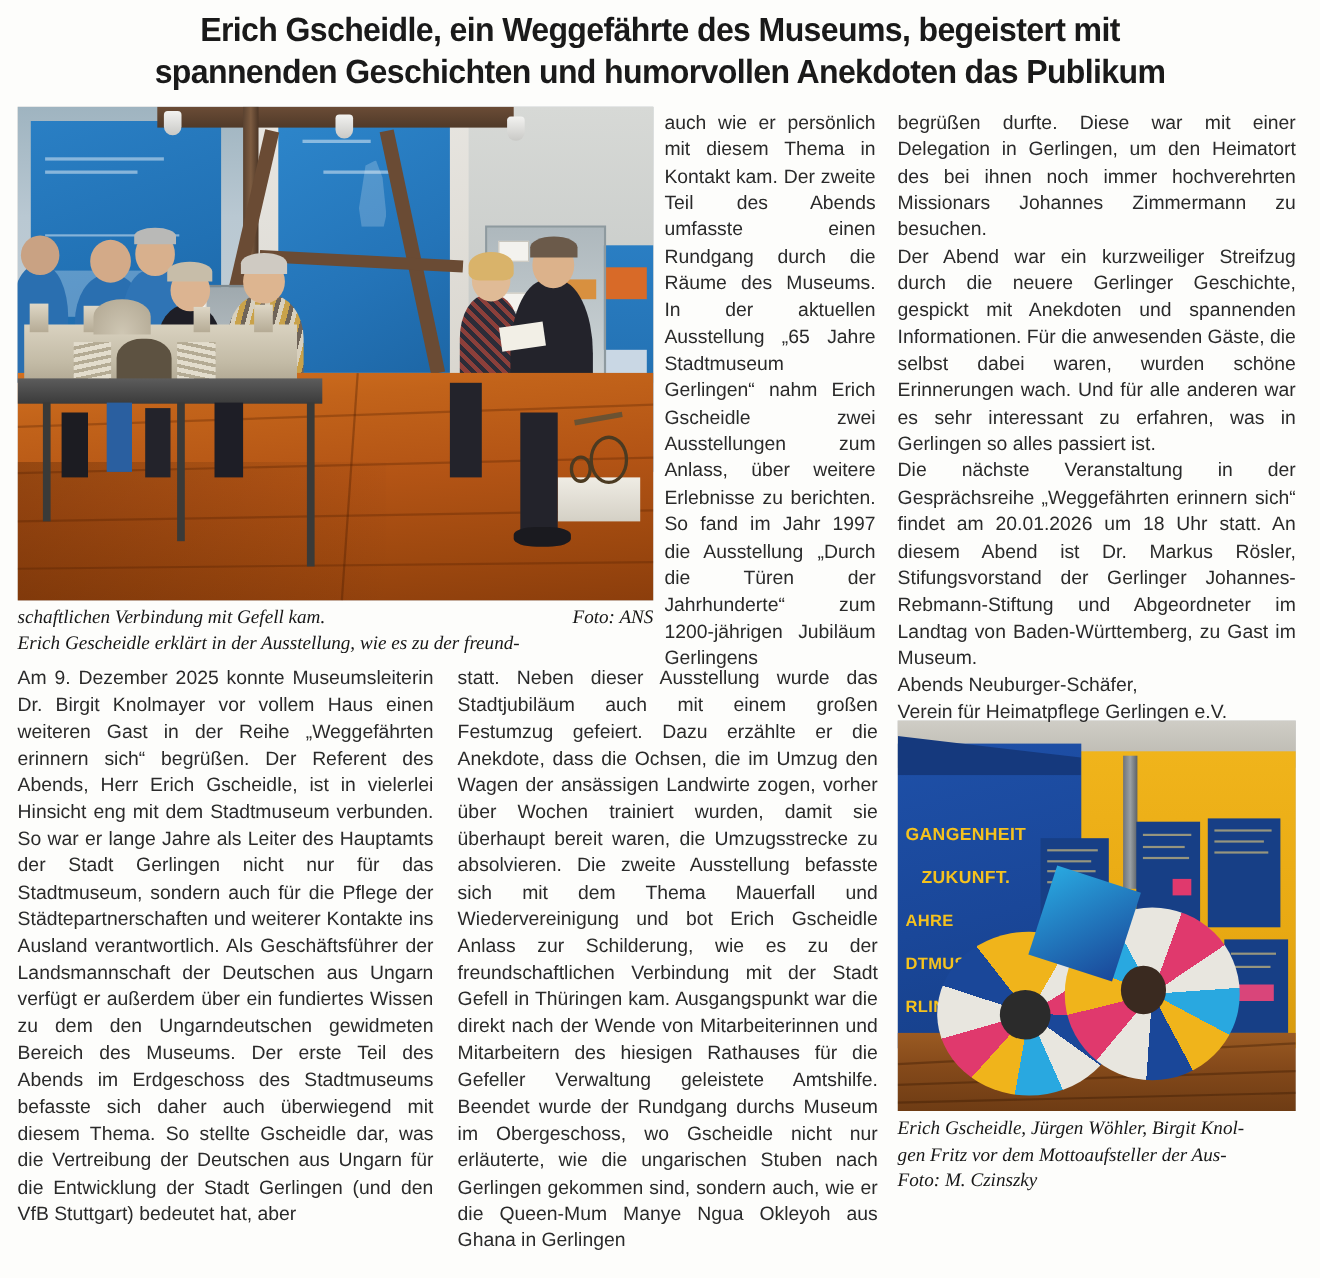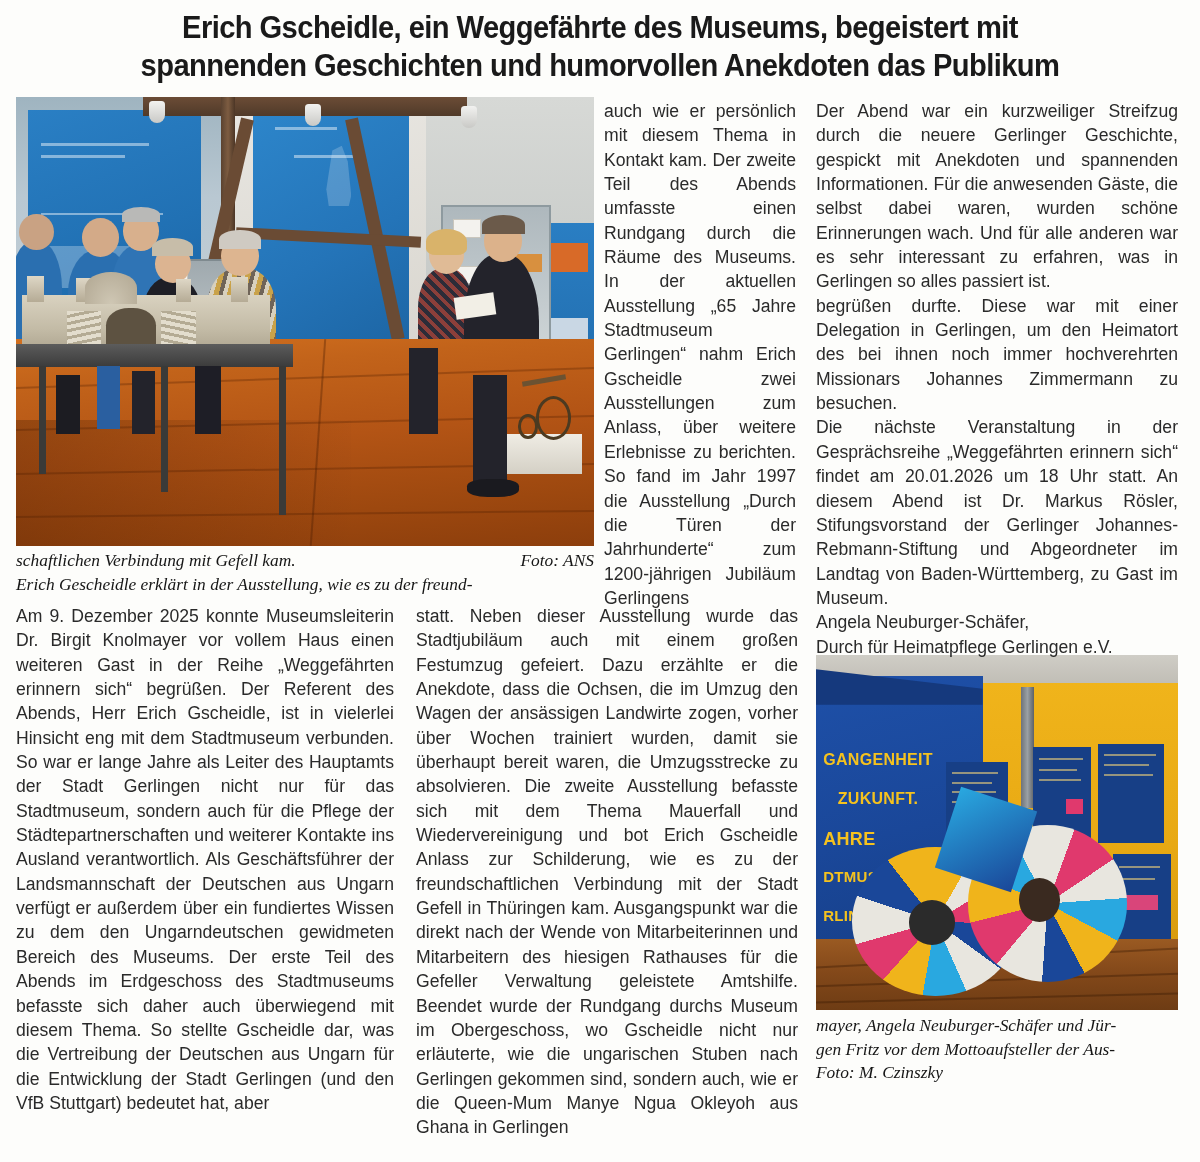--- a/index.html
+++ b/index.html
@@ -287,21 +287,21 @@
 <div class="photo" id="photo-group">
   <div class="ph-layer p2-ceil"></div>
   <div class="ph-layer p2-yellowbg"></div>
   <div class="ph-layer p2-yellowL"></div>
   <div class="ph-layer p2-blue"></div>
   <div class="ph-layer p2-bluetop"></div>
   <div class="ph-layer p2-pillar"></div>
 
   <div class="p2-ytext" style="left:2%;top:27%;font-size:16px;">GANGENHEIT</div>
   <div class="p2-ytext" style="left:6%;top:38%;font-size:16px;">ZUKUNFT.</div>
-  <div class="p2-ytext" style="left:2%;top:49%;font-size:18px;">AHRE</div>
+  <div class="p2-ytext" style="left:2%;top:49%;font-size:15px;">AHRE</div>
   <div class="p2-ytext" style="left:2%;top:60%;font-size:15px;">DTMUSEUM</div>
   <div class="p2-ytext" style="left:2%;top:71%;font-size:15px;">RLINGEN</div>
 
   <div class="p2-panel" style="left:36%;top:30%;width:17%;height:22%;">
     <div class="p2-panel-tx" style="left:10%;top:14%;width:74%;"></div>
     <div class="p2-panel-tx" style="left:10%;top:26%;width:64%;"></div>
     <div class="p2-panel-tx" style="left:10%;top:38%;width:70%;"></div>
     <div class="p2-panel-tx" style="left:10%;top:50%;width:56%;"></div>
   </div>
   <div class="p2-panel" style="left:60%;top:26%;width:16%;height:26%;">
@@ -371,36 +371,36 @@
          #f0b41b 98deg 132deg,#1a4799 132deg 164deg,#e8e6df 164deg 200deg,
          #e0396d 200deg 236deg,#f0b41b 236deg 272deg,#29a8e0 272deg 312deg,
          #e8e6df 312deg 360deg);">
     <div class="p2-hole" style="left:32%;top:34%;width:26%;height:28%;background:#3a2a20;"></div>
   </div>
   <div style="position:absolute;left:36%;top:40%;width:22%;height:24%;
        background:linear-gradient(135deg,#29a8e0,#1a4799);transform:rotate(18deg);"></div>
 </div>
 
 <div class="caption" id="caption-group">
-  <span class="cap-line">mayer, Angela Neuburger-Schäfer und Jür-</span>
+  <span class="cap-line">Erich Gscheidle, Jürgen Wöhler, Birgit Knol-</span>
   <span class="cap-line">gen Fritz vor dem Mottoaufsteller der Aus-</span>
   <span class="cap-credit-row">Foto: M. Czinszky</span>
 </div>
 
 <div class="col" id="col1">
   <p>Am 9. Dezember 2025 konnte Museumsleiterin Dr. Birgit Knolmayer vor vollem Haus einen weiteren Gast in der Reihe „Weggefährten erinnern sich“ begrüßen. Der Referent des Abends, Herr Erich Gscheidle, ist in vielerlei Hinsicht eng mit dem Stadtmuseum verbunden. So war er lange Jahre als Leiter des Hauptamts der Stadt Gerlingen nicht nur für das Stadtmuseum, sondern auch für die Pflege der Städtepartnerschaften und weiterer Kontakte ins Ausland verantwortlich. Als Geschäftsführer der Landsmannschaft der Deutschen aus Ungarn verfügt er außerdem über ein fundiertes Wissen zu dem den Ungarndeutschen gewidmeten Bereich des Museums. Der erste Teil des Abends im Erdgeschoss des Stadtmuseums befasste sich daher auch überwiegend mit diesem Thema. So stellte Gscheidle dar, was die Vertreibung der Deutschen aus Ungarn für die Entwicklung der Stadt Gerlingen (und den VfB Stuttgart) bedeutet hat, aber</p>
 </div>
 
 <div class="col" id="col2-top">
   <p>auch wie er persönlich mit diesem Thema in Kontakt kam. Der zweite Teil des Abends umfasste einen Rundgang durch die Räume des Museums. In der aktuellen Ausstellung „65 Jahre Stadtmuseum Gerlingen“ nahm Erich Gscheidle zwei Ausstellungen zum Anlass, über weitere Erlebnisse zu berichten. So fand im Jahr 1997 die Ausstellung „Durch die Türen der Jahrhunderte“ zum 1200-jährigen Jubiläum Gerlingens</p>
 </div>
 
 <div class="col" id="col2-rest">
   <p>statt. Neben dieser Ausstellung wurde das Stadtjubiläum auch mit einem großen Festumzug gefeiert. Dazu erzählte er die Anekdote, dass die Ochsen, die im Umzug den Wagen der ansässigen Landwirte zogen, vorher über Wochen trainiert wurden, damit sie überhaupt bereit waren, die Umzugsstrecke zu absolvieren. Die zweite Ausstellung befasste sich mit dem Thema Mauerfall und Wiedervereinigung und bot Erich Gscheidle Anlass zur Schilderung, wie es zu der freundschaftlichen Verbindung mit der Stadt Gefell in Thüringen kam. Ausgangspunkt war die direkt nach der Wende von Mitarbeiterinnen und Mitarbeitern des hiesigen Rathauses für die Gefeller Verwaltung geleistete Amtshilfe. Beendet wurde der Rundgang durchs Museum im Obergeschoss, wo Gscheidle nicht nur erläuterte, wie die ungarischen Stuben nach Gerlingen gekommen sind, sondern auch, wie er die Queen-Mum Manye Ngua Okleyoh aus Ghana in Gerlingen</p>
 </div>
 
 <div class="col" id="col3">
+  <p>begrüßen durfte. Diese war mit einer Delegation in Gerlingen, um den Heimatort des bei ihnen noch immer hochverehrten Missionars Johannes Zimmermann zu besuchen.</p>
   <p>Der Abend war ein kurzweiliger Streifzug durch die neuere Gerlinger Geschichte, gespickt mit Anekdoten und spannenden Informationen. Für die anwesenden Gäste, die selbst dabei waren, wurden schöne Erinnerungen wach. Und für alle anderen war es sehr interessant zu erfahren, was in Gerlingen so alles passiert ist.</p>
-  <p>begrüßen durfte. Diese war mit einer Delegation in Gerlingen, um den Heimatort des bei ihnen noch immer hochverehrten Missionars Johannes Zimmermann zu besuchen.</p>
   <p>Die nächste Veranstaltung in der Gesprächsreihe „Weggefährten erinnern sich“ findet am 20.01.2026 um 18 Uhr statt. An diesem Abend ist Dr. Markus Rösler, Stifungsvorstand der Gerlinger Johannes-Rebmann-Stiftung und Abgeordneter im Landtag von Baden-Württemberg, zu Gast im Museum.</p>
-  <p class="byline">Angela Neuburger-Schäfer,</p>
-  <p>Durch für Heimatpflege Gerlingen e.V.</p>
+  <p class="byline">Abends Neuburger-Schäfer,</p>
+  <p>Verein für Heimatpflege Gerlingen e.V.</p>
 </div>
 
 </body></html>

